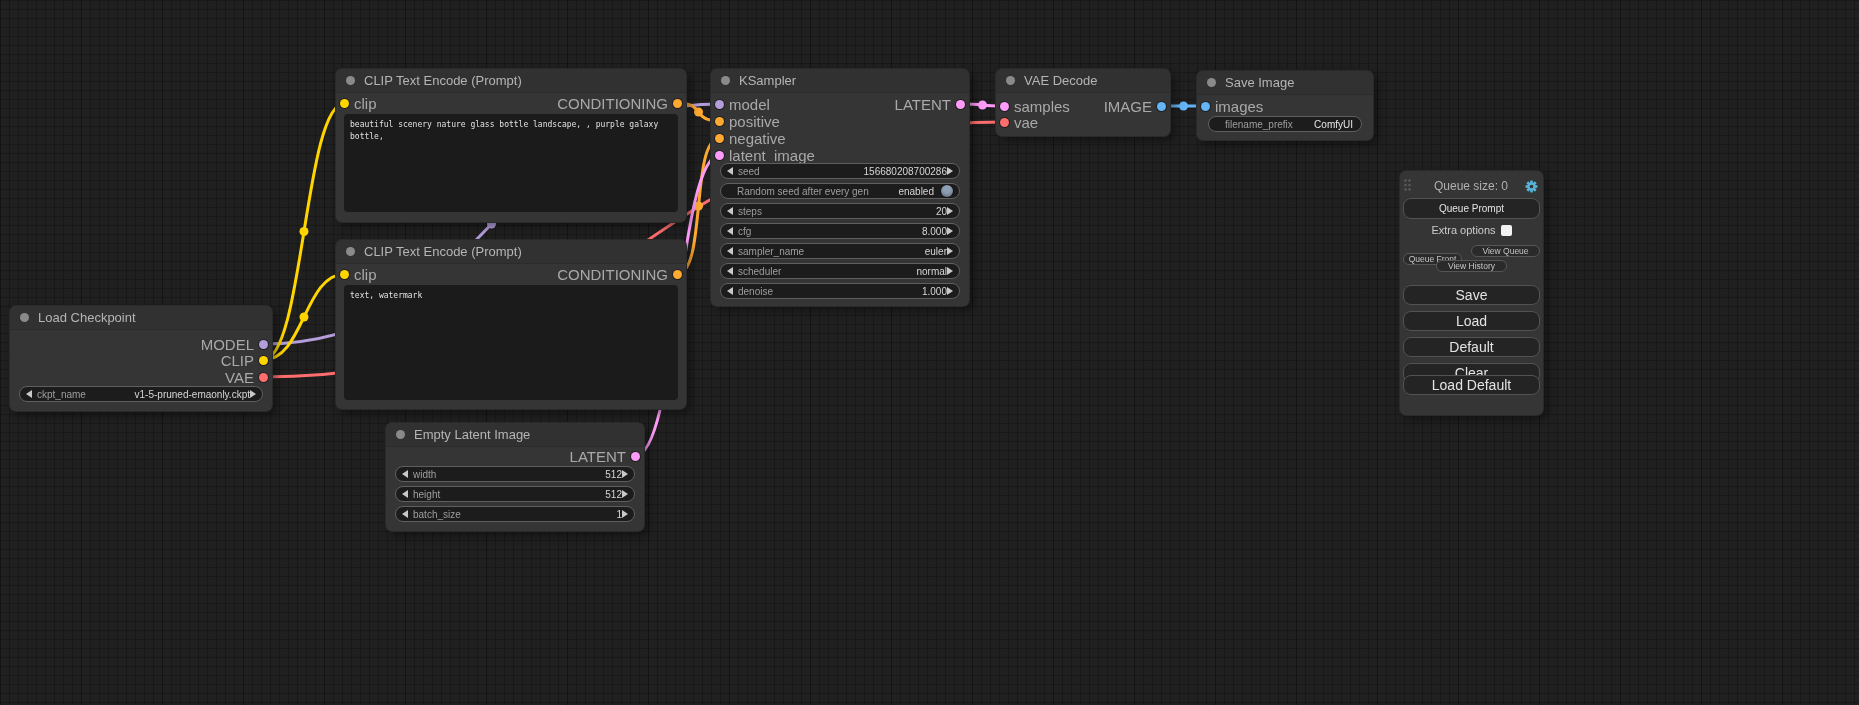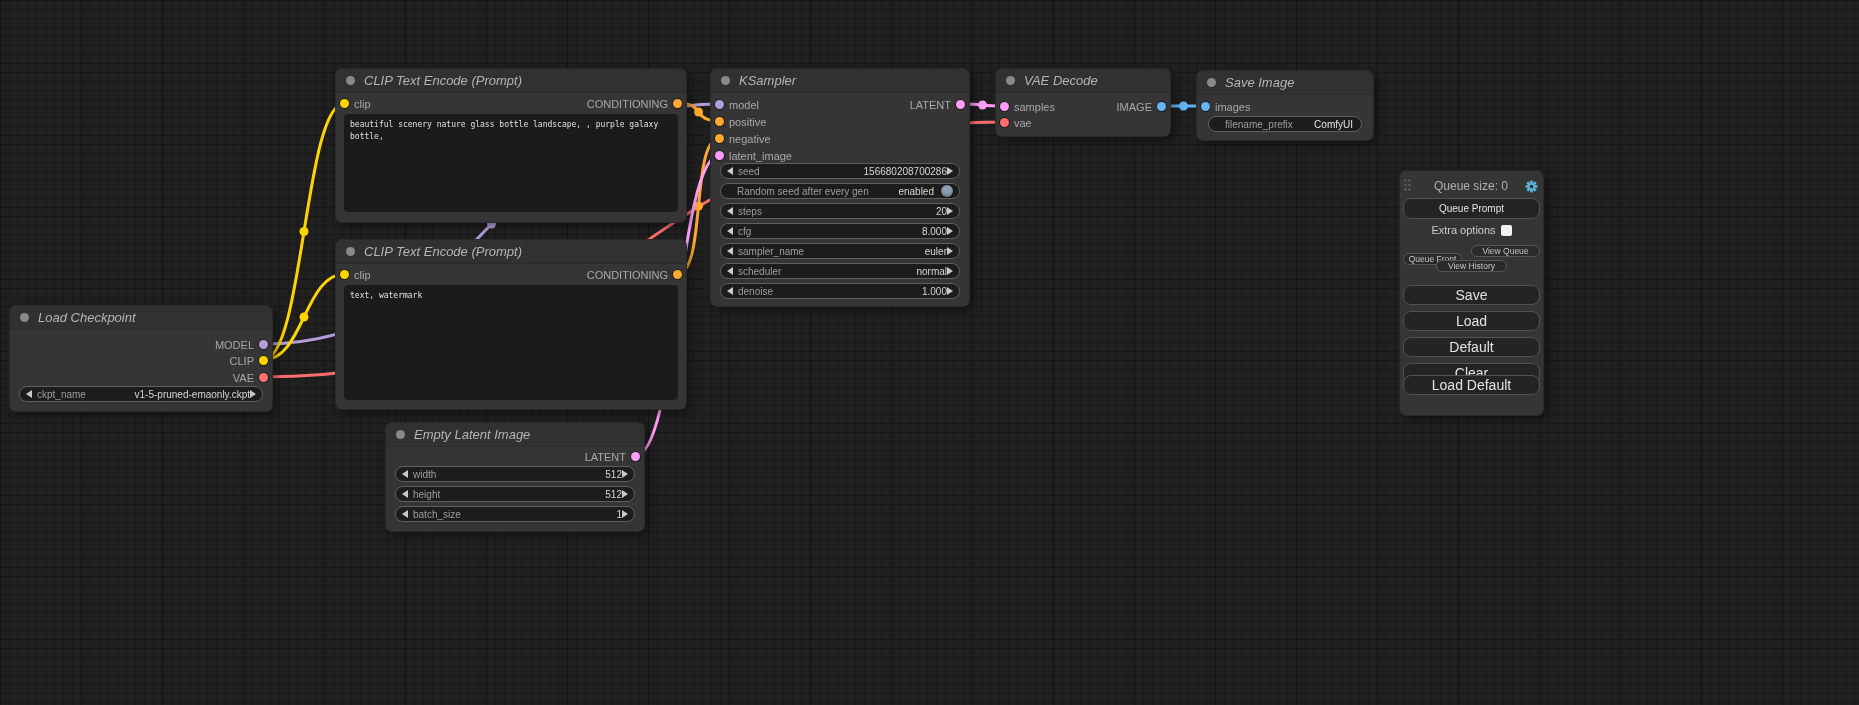--- a/index.html
+++ b/index.html
@@ -20,26 +20,26 @@
   #link-layer path { stroke-linecap:round; }
 
   
   .node {
     position:absolute; z-index:2; background:#353535; border-radius:6px;
     box-shadow: 0 0 0 1px #2a2a2a, 4px 4px 10px rgba(0,0,0,.45);
   }
   .ntitle {
     position:absolute; left:0; right:0; top:0; height:24px;
     background:#313131; border-radius:6px 6px 0 0; border-bottom:1px solid #2b2b2b;
-    display:flex; align-items:center; padding:0 10px; gap:9px;font-style:italic;
+    display:flex; align-items:center; padding:0 10px; gap:9px;
   }
   .ndot { width:9px; height:9px; border-radius:50%; background:#8a8a8a; flex:0 0 auto; }
   .ntext { color:#b5b5b5; font-size:13px; white-space:nowrap; }
 
-  .srow { position:absolute; left:0; right:0; height:17px; display:flex; align-items:center; font-size:11px; color:#a9a9a9; }
+  .srow { position:absolute; left:0; right:0; height:17px; display:flex; align-items:center; font-size:15px; color:#a9a9a9; }
   .srow.in  .slabel { margin-left:18px; }
   .srow.out { justify-content:flex-end; }
   .srow.out .slabel { margin-right:18px; }
   .sdot {
     position:absolute; width:9px; height:9px; border-radius:50%; top:50%; margin-top:-4.5px;
     box-shadow: 0 0 0 1px rgba(0,0,0,.4);
   }
   .srow.in  .sdot { left:4px; }
   .srow.out .sdot { right:4px; }
 

